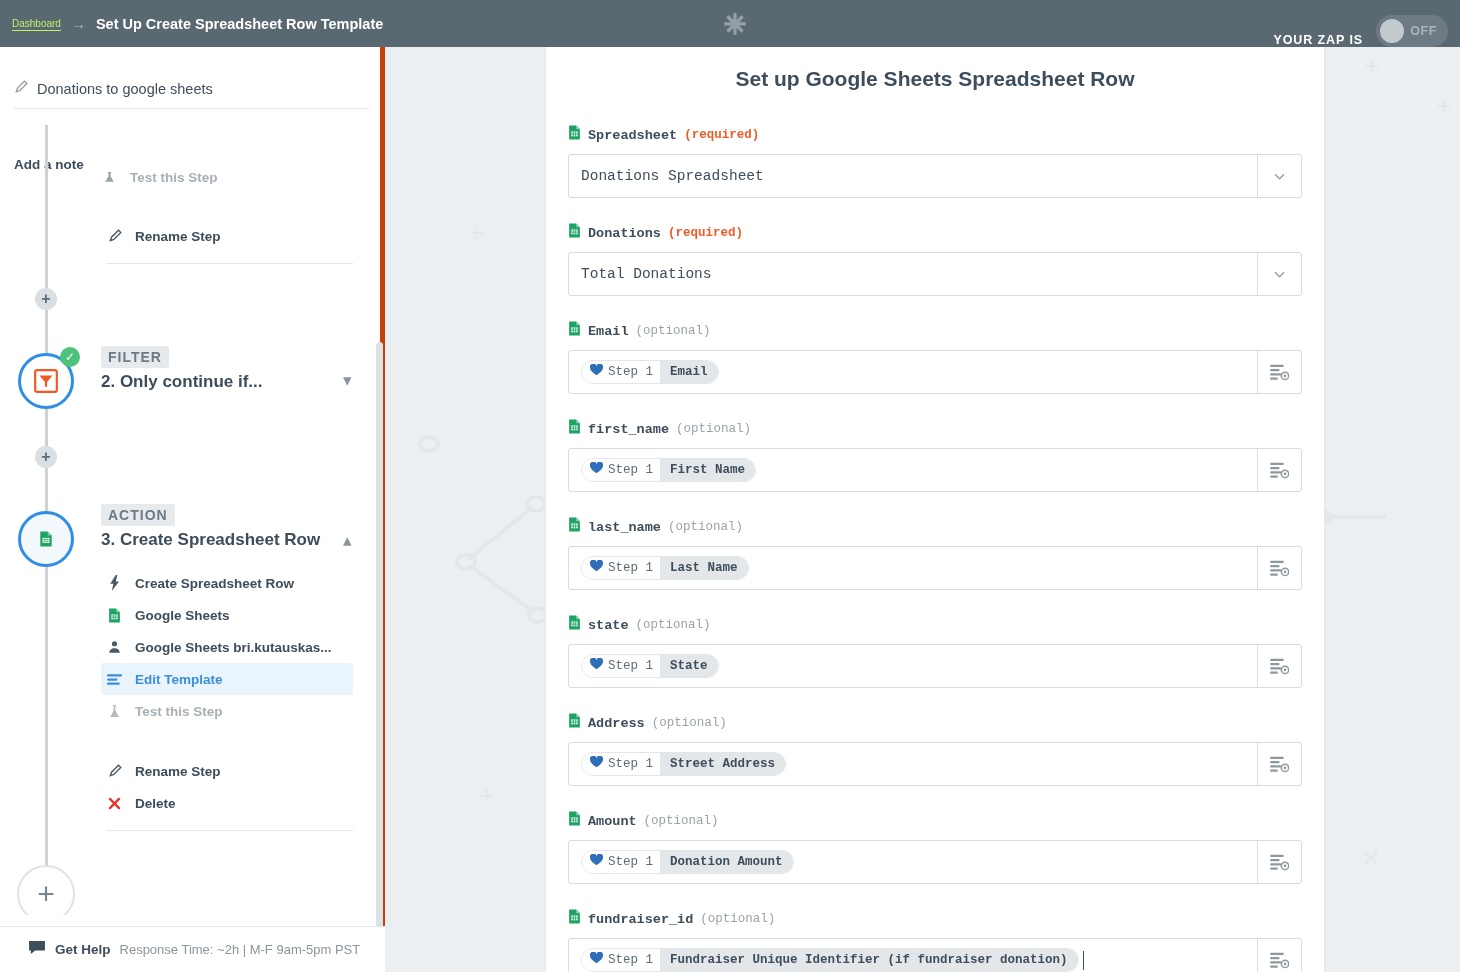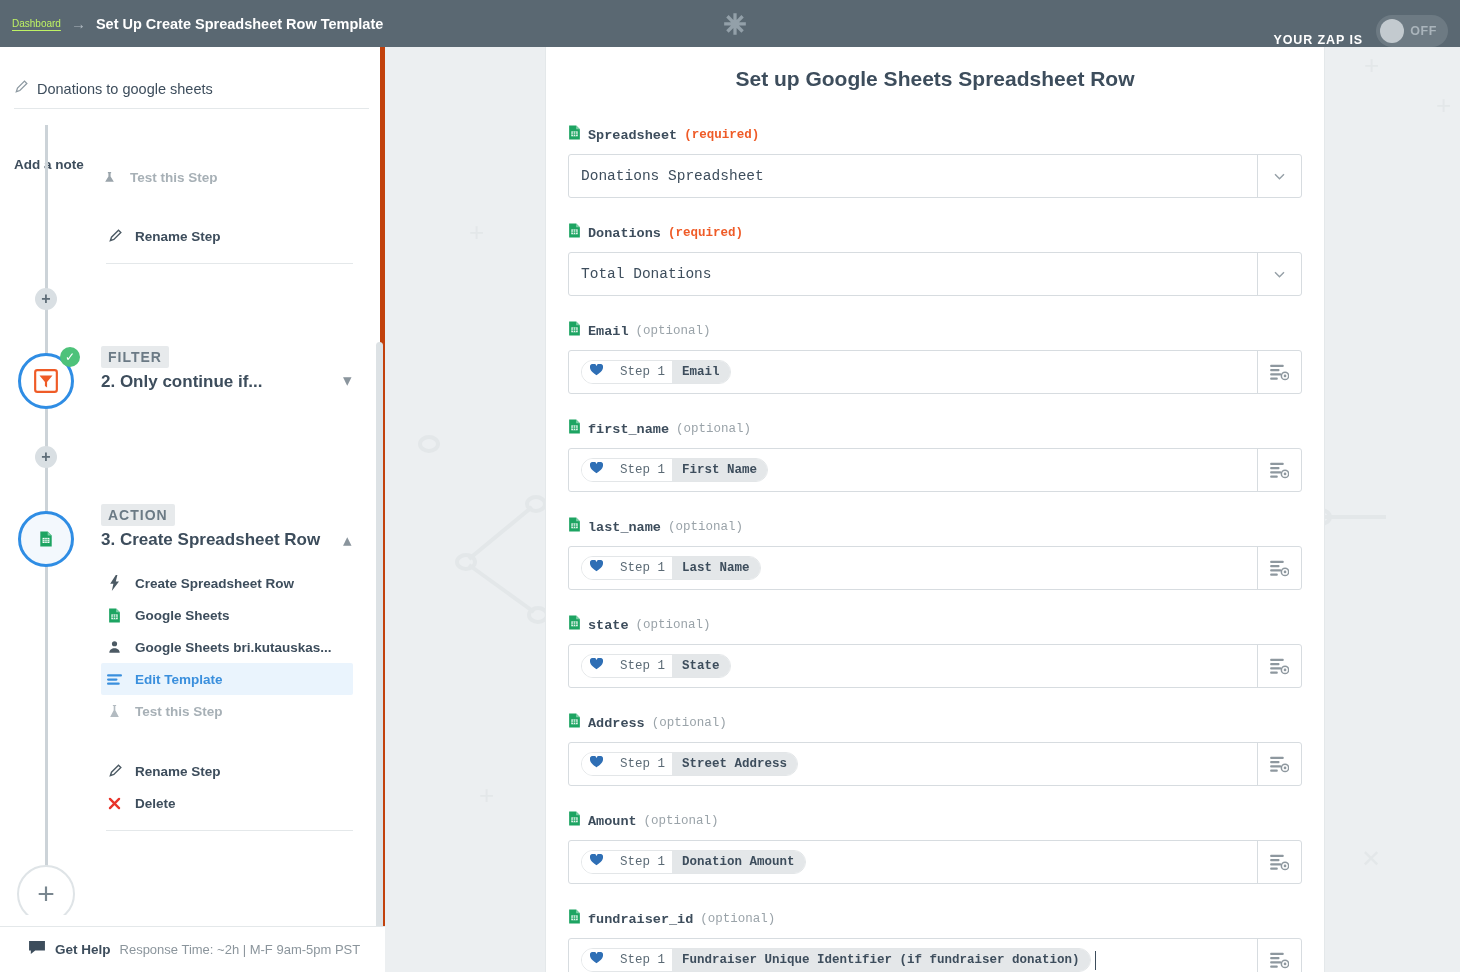--- a/index.html
+++ b/index.html
@@ -171,21 +171,21 @@
     display: flex; align-items: center; justify-content: center;
     color: #97a1a8; cursor: pointer;
   }
 
   .pill {
     display: inline-flex; align-items: stretch; height: 24px;
     border-radius: 12px; overflow: hidden; border: 1px solid #e3e6e8;
     background: #ffffff; cursor: pointer;
   }
   .pill .step {
-    display: flex; align-items: center; gap: 17px; padding: 0 7px 0 8px;
+    display: flex; align-items: center; gap: 5px; padding: 0 7px 0 8px;
     font-size: 12.5px; color: #5b6a75; background: #ffffff;
   }
   .pill .fieldname {
     display: flex; align-items: center; padding: 0 10px;
     font-size: 12.5px; font-weight: bold; color: #3d4d5c; background: #e4e7e9;
   }
   .caret {
     display: inline-block; width: 1px; height: 19px; background: #3d4d5c;
     margin-left: 4px; vertical-align: middle;
   }

